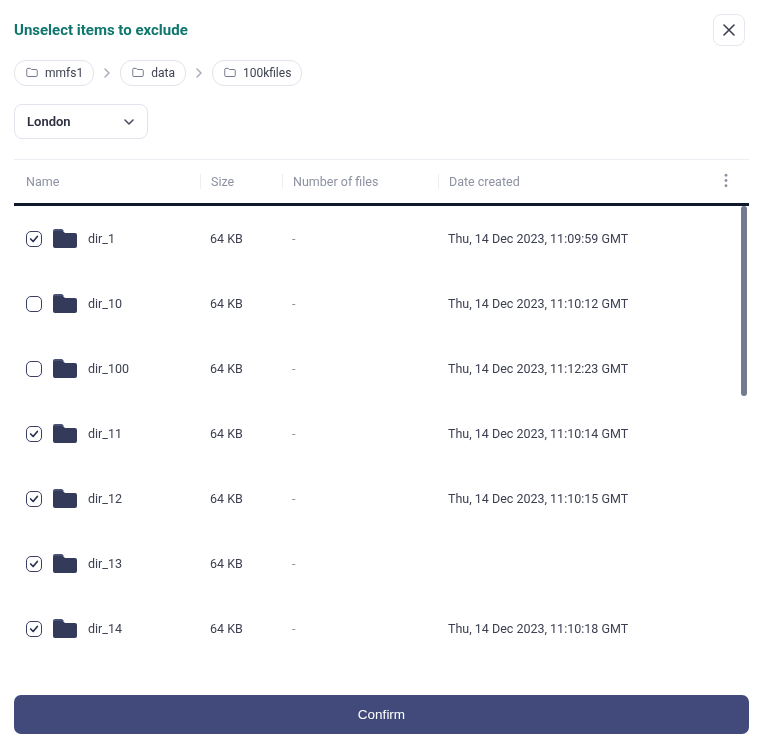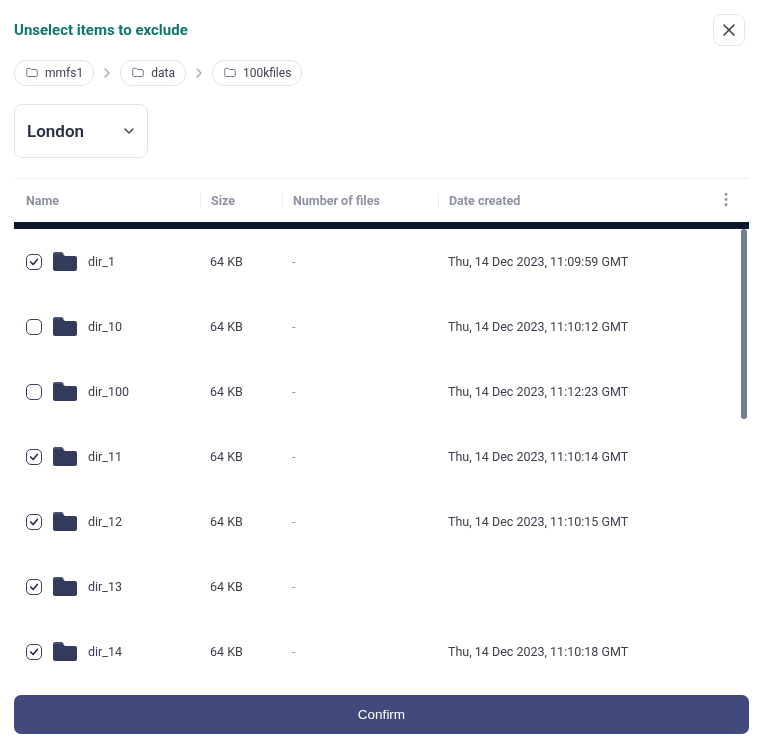--- a/index.html
+++ b/index.html
@@ -11,29 +11,29 @@
   .close-btn { width: 32px; height: 32px; border: 1px solid #e5e7ee; border-radius: 8px; background: #fff; display: flex; align-items: center; justify-content: center; cursor: pointer; color: #3b3f4f; }
   .close-btn svg { width: 12px; height: 12px; }
 
   .breadcrumb { display: flex; align-items: center; gap: 8px; margin-top: 8px; }
   .crumb { display: inline-flex; align-items: center; gap: 6px; border: 1px solid #e1e4ec; border-radius: 12px; padding: 5px 10px; font-size: 12px; color: #3e4252; background: #fff; cursor: pointer; }
   .crumb svg { width: 14px; height: 14px; }
   .chev { color: #a9adbb; display: inline-flex; }
   .chev svg { width: 10px; height: 10px; }
 
   .controls { display: flex; align-items: center; gap: 14px; margin-top: 18px; }
-  .select { display: inline-flex; align-items: center; justify-content: space-between; gap: 10px; border: 1px solid #e1e4ec; border-radius: 8px; padding: 16px 12px; font-size: 17px; font-weight: 600; color: #2b2f40; background: #fff; cursor: pointer; min-width: 134px; }
+  .select { display: inline-flex; align-items: center; justify-content: space-between; gap: 10px; border: 1px solid #e1e4ec; border-radius: 8px; padding: 9px 12px; font-size: 13px; font-weight: 600; color: #2b2f40; background: #fff; cursor: pointer; min-width: 134px; }
   .select svg { width: 12px; height: 12px; color: #4a4f61; }
   .filter { display: inline-flex; align-items: center; gap: 10px; border: 1px solid #e1e4ec; border-radius: 8px; padding: 9px 12px; width: 250px; background: #fff; }
   .filter svg { width: 14px; height: 14px; color: #b7bbc7; }
   .filter input { border: none; outline: none; font-size: 13px; color: #41465a; width: 100%; background: transparent; }
   .filter input::placeholder { color: #b7bbc7; }
 
   .table-wrap { position: relative; margin-top: 20px; flex: 1; min-height: 0; }
-  .thead { display: flex; align-items: flex-end; border-bottom: 7px solid #0f172a; border-top: 1px solid #eceef3; padding: 14px 0; position: relative; font-weight: bold; }
+  .thead { display: flex; align-items: flex-end; border-bottom: 3px solid #0f172a; border-top: 1px solid #eceef3; padding: 14px 0; position: relative; }
   .th { font-size: 12.5px; color: #8d92a2; }
   .col-name { width: 186px; padding-left: 12px; }
   .col-size { width: 82px; border-left: 1px solid #eceef3; padding-left: 10px; }
   .col-files { width: 156px; border-left: 1px solid #eceef3; padding-left: 10px; }
   .col-date { flex: 1; border-left: 1px solid #eceef3; padding-left: 10px; }
   .kebab { position: absolute; right: 16px; top: 50%; transform: translateY(-50%); cursor: pointer; color: #8d92a2; }
   .kebab svg { width: 14px; height: 14px; }
 
   .tbody { position: relative; max-height: 454px; overflow: hidden; }
   .row { display: flex; align-items: center; height: 65px; }

